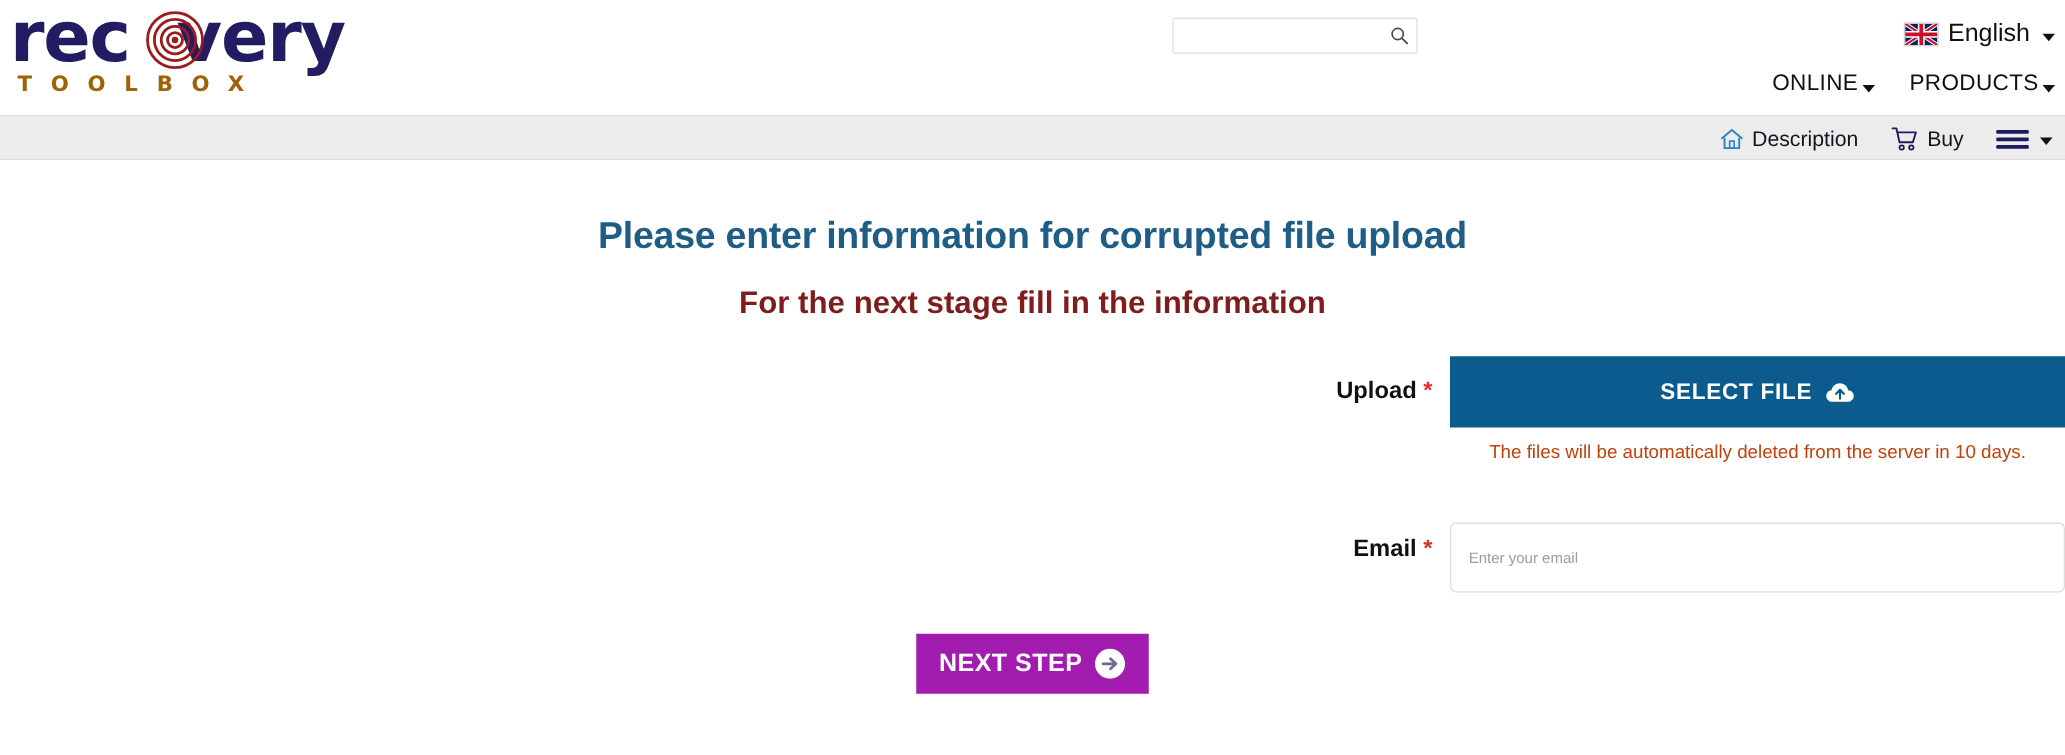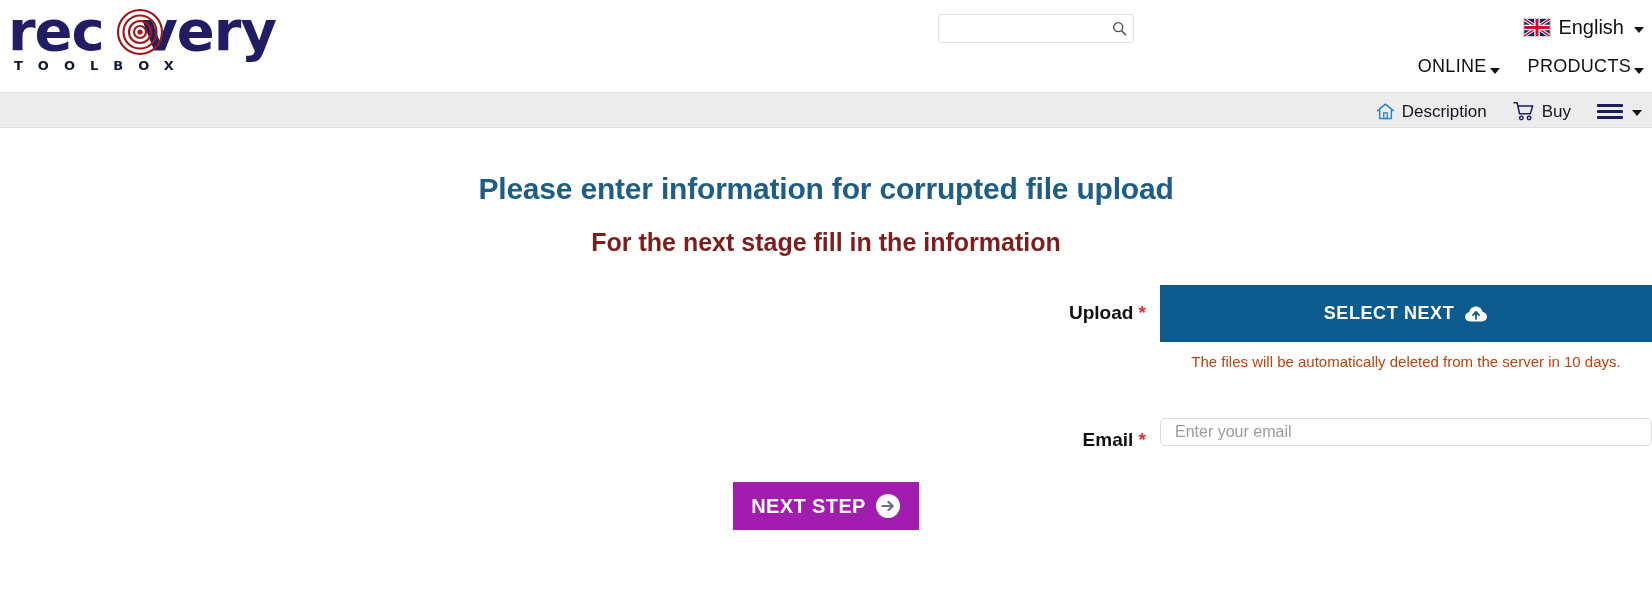--- a/index.html
+++ b/index.html
@@ -43,23 +43,23 @@
   .logo-word .hidden-o { color: transparent; }
   .logo-target {
     position: absolute;
     left: 108px; top: 6px;
     width: 48px; height: 48px;
   }
   .logo-sub {
     position: absolute;
     left: 6px; top: 56px;
     font-family: "DejaVu Sans", sans-serif;
-    font-size: 13px;
-    font-weight: bold;
-    color: #0f172a;
+    font-size: 17px;
+    font-weight: bold;
+    color: #a16207;
     letter-spacing: 15px;
   }
 
   .search-wrap {
     position: absolute;
     left: 938px; top: 14px;
     width: 196px; height: 29px;
     border: 1px solid #dfe0e2;
     background: #ffffff;
     border-radius: 2px;
@@ -234,25 +234,25 @@
   .upload-note {
     margin-top: 11px;
     text-align: center;
     font-size: 15px;
     color: #c2410c;
   }
 
   .email-row { margin-top: 48px; }
   .email-input {
     width: 492px;
-    height: 28px;
+    height: 56px;
     border: 1px solid #dcdcdc;
     border-radius: 5px;
     padding: 0 14px;
-    font-size: 16px;
+    font-size: 12px;
     color: #333;
     outline: none;
     background: #fff;
     font-family: "Liberation Sans", sans-serif;
   }
   .email-input::placeholder { color: #9b9b9b; }
 
   .next-row {
     display: flex;
     justify-content: center;
@@ -369,21 +369,21 @@
 
     <div class="form">
 
       <div class="row">
         <div class="field-label label-upload">
           <span>Upload</span>
           <span class="req">*</span>
         </div>
         <div class="upload-col">
           <button class="select-file-btn">
-            <span>SELECT NEXT</span>
+            <span>SELECT FILE</span>
             <svg width="24" height="18" viewBox="0 0 26 20">
               <path d="M6.4 18.2 C2.9 18.2 0.8 15.8 0.8 13 C0.8 10.3 2.8 8.2 5.4 8 C6.1 4.4 9.1 1.8 12.9 1.8 C16.7 1.8 19.6 4.4 20.3 7.9 C23.1 8.1 25.2 10.2 25.2 13 C25.2 15.8 23 18.2 19.6 18.2 Z" fill="#ffffff"></path>
               <path d="M13 15.6 V8.4 M13 7.6 L9.6 11.2 M13 7.6 L16.4 11.2" stroke="#0b5b8e" stroke-width="1.9" fill="none" stroke-linecap="round" stroke-linejoin="round"></path>
             </svg>
           </button>
           <div class="upload-note">The files will be automatically deleted from the server in 10 days.</div>
         </div>
       </div>
 
       <div class="row email-row">

